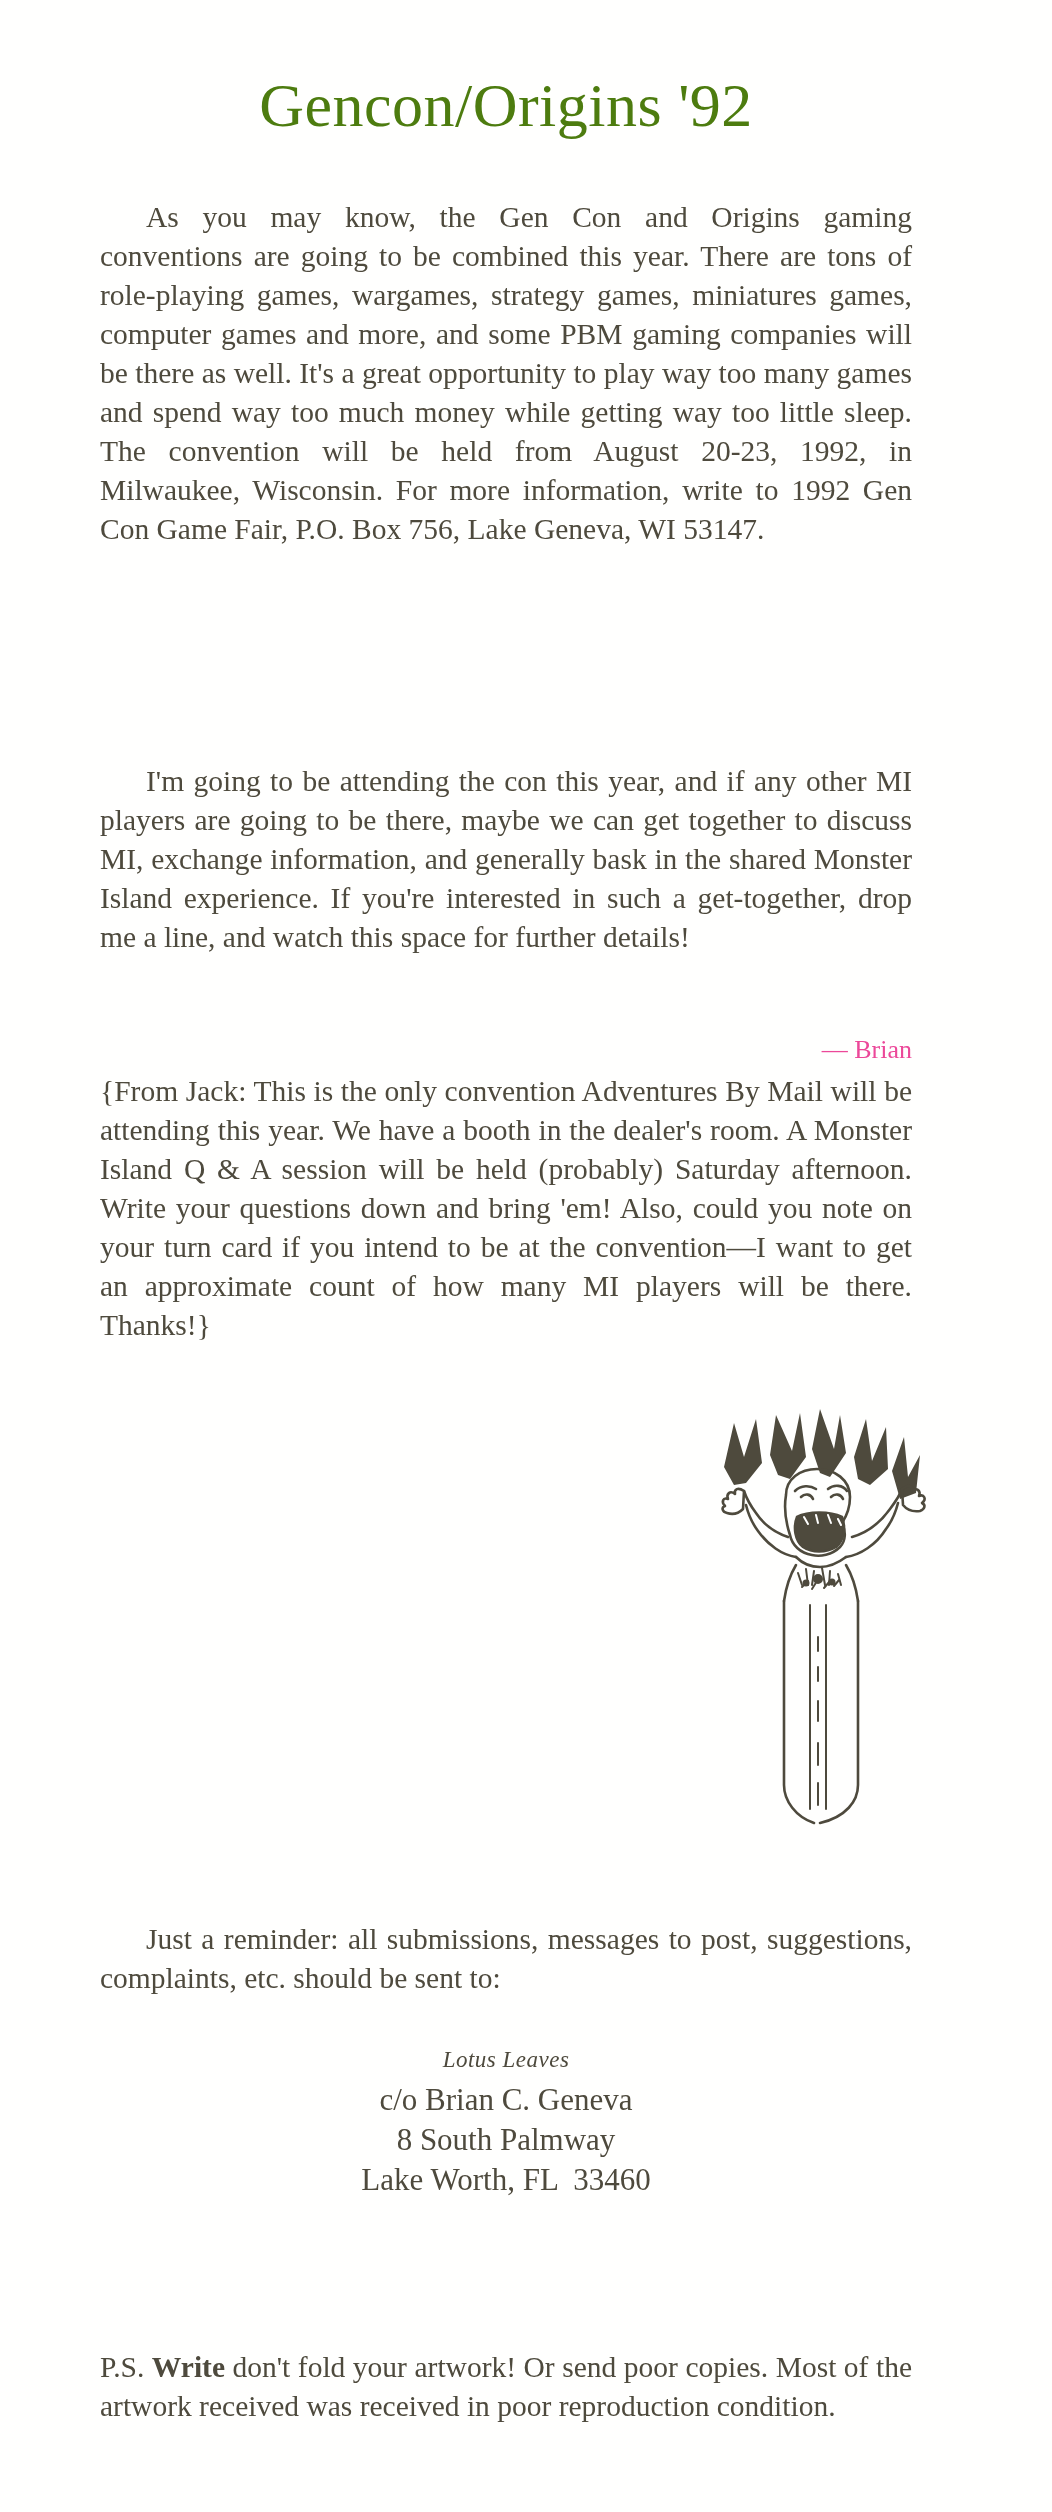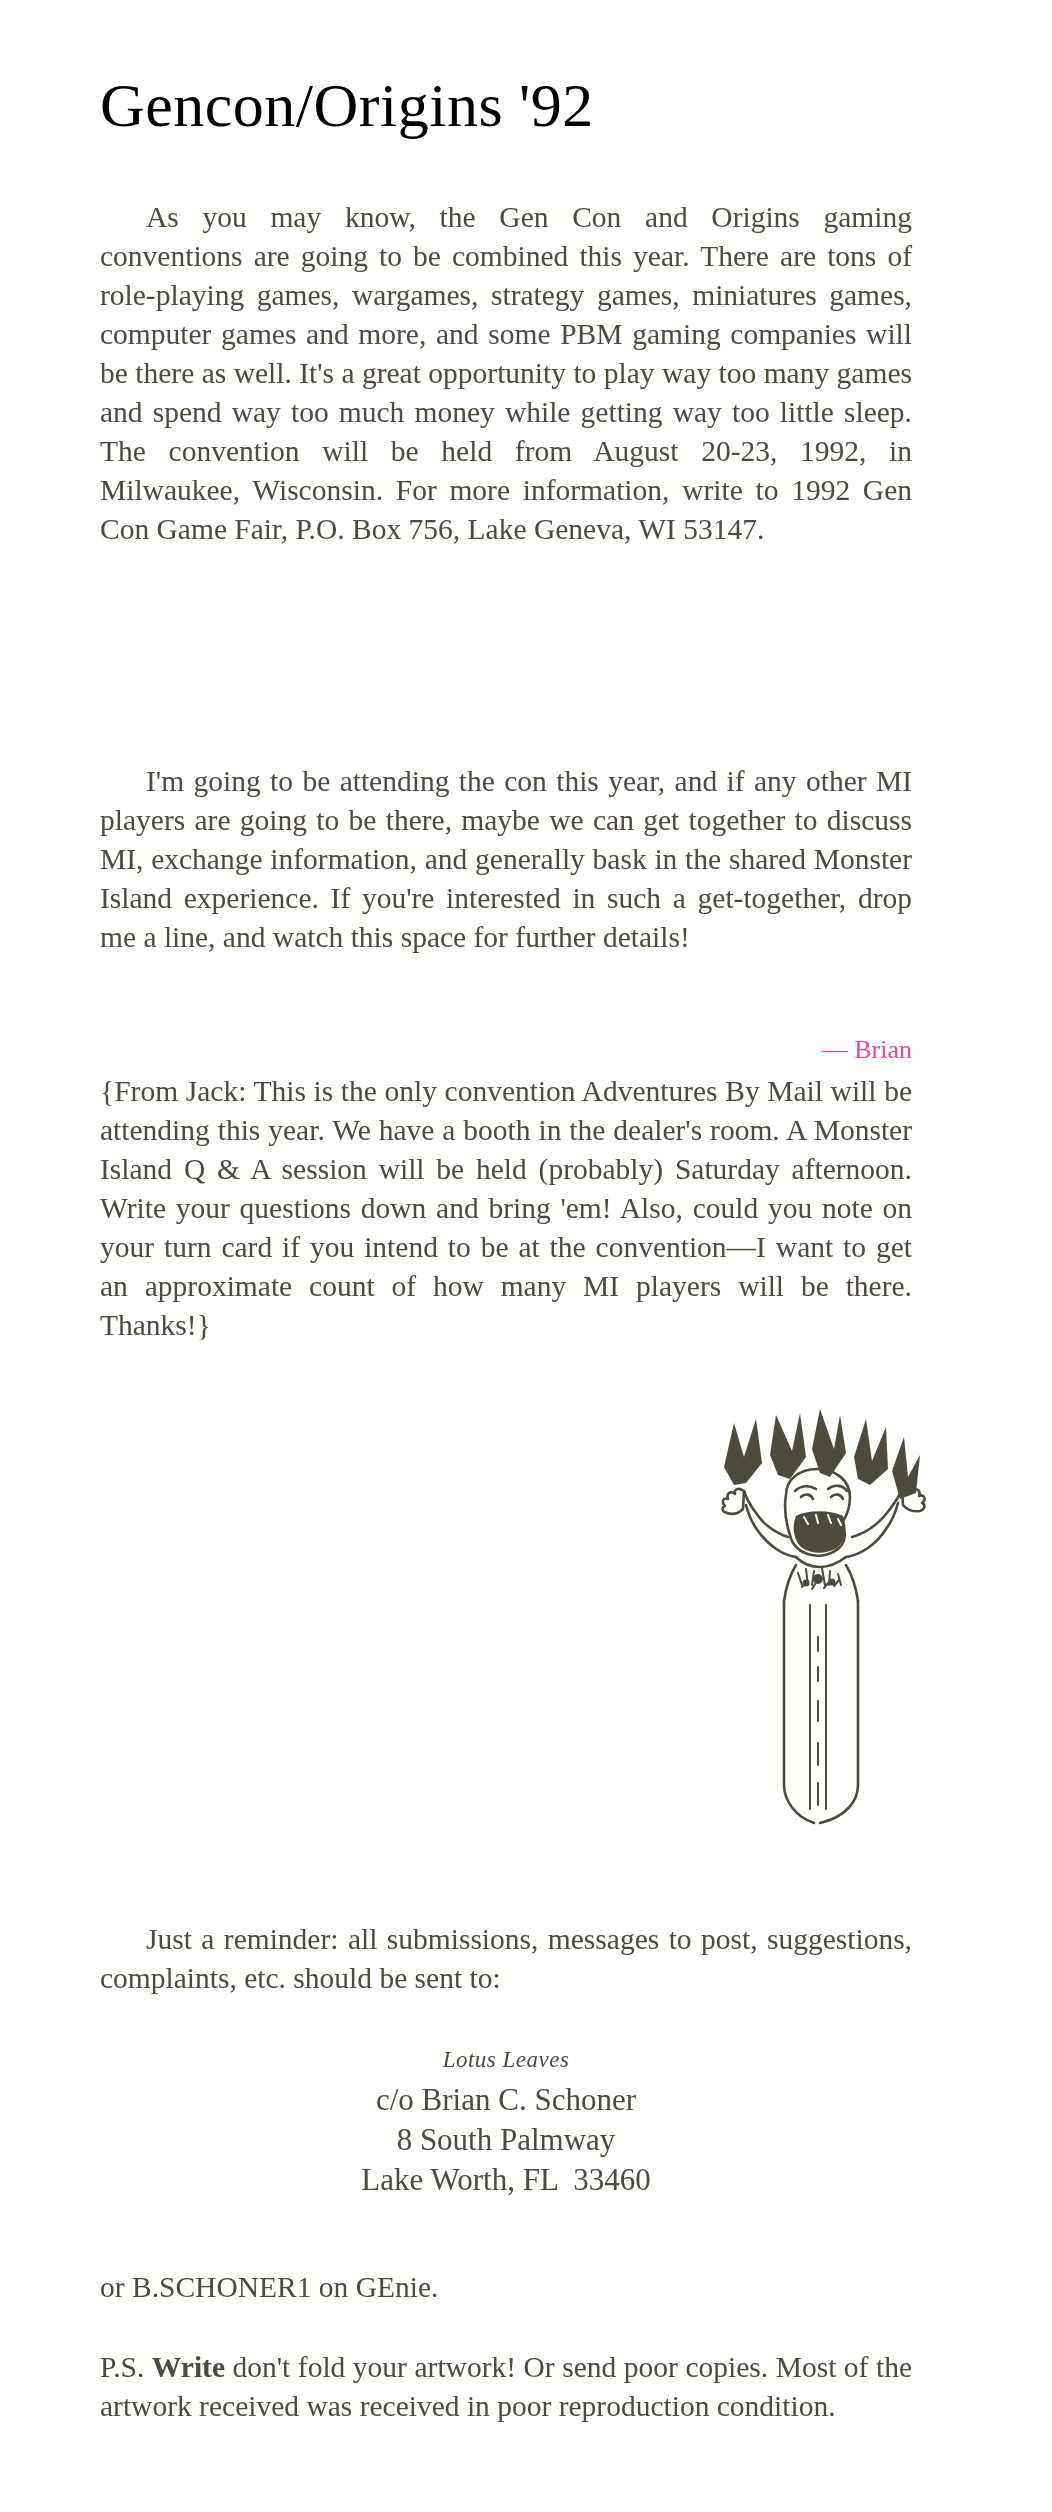--- a/index.html
+++ b/index.html
@@ -24,22 +24,23 @@
     top: 0;
     width: 1052px;
     height: 2512px;
     background: #fffffe;
   }
 
   
   .display-title {
     font-size: 62px;
     line-height: 1.0;
+    text-align: center;
     letter-spacing: 0.5px;
-    color: #000000;
+    color: #4d7c0f;
     font-weight: normal;
     margin: 0;
   }
   #title-block { position: absolute; left: 100px; top: 74px; width: 812px; }
 
   #submissions-block { position: absolute; left: 100px; top: 1840px; width: 812px; }
   .display-title.sub { font-size: 58px; }
 
   
   .body-para {
@@ -175,25 +176,24 @@
         <circle cx="132" cy="177" r="2.5"></circle>
       </g>
     </svg>
   </div>
 
 
   <p id="reminder" class="body-para indent">Just a reminder: all submissions, messages to post, suggestions, complaints, etc. should be sent to:</p>
 
   <div id="address-block">
     <div class="addr-line italic">Lotus Leaves</div>
-    <div class="addr-line">c/o Brian C. Schoner</div>
+    <div class="addr-line">c/o Brian C. Geneva</div>
     <div class="addr-line">8 South Palmway</div>
     <div class="addr-line">Lake Worth, FL  33460</div>
   </div>
 
-  <p id="genie-line" class="body-para no-justify">or B.SCHONER1 on GEnie.</p>
 
   <p id="ps-block" class="body-para">
     <span>P.S. </span><span class="bold">Write</span><span> don't fold your artwork! Or send poor copies. Most of the artwork received was received in poor reproduction condition.</span>
   </p>
 
   <div class="scan-tint"></div>
 </div>
 
 </body></html>

